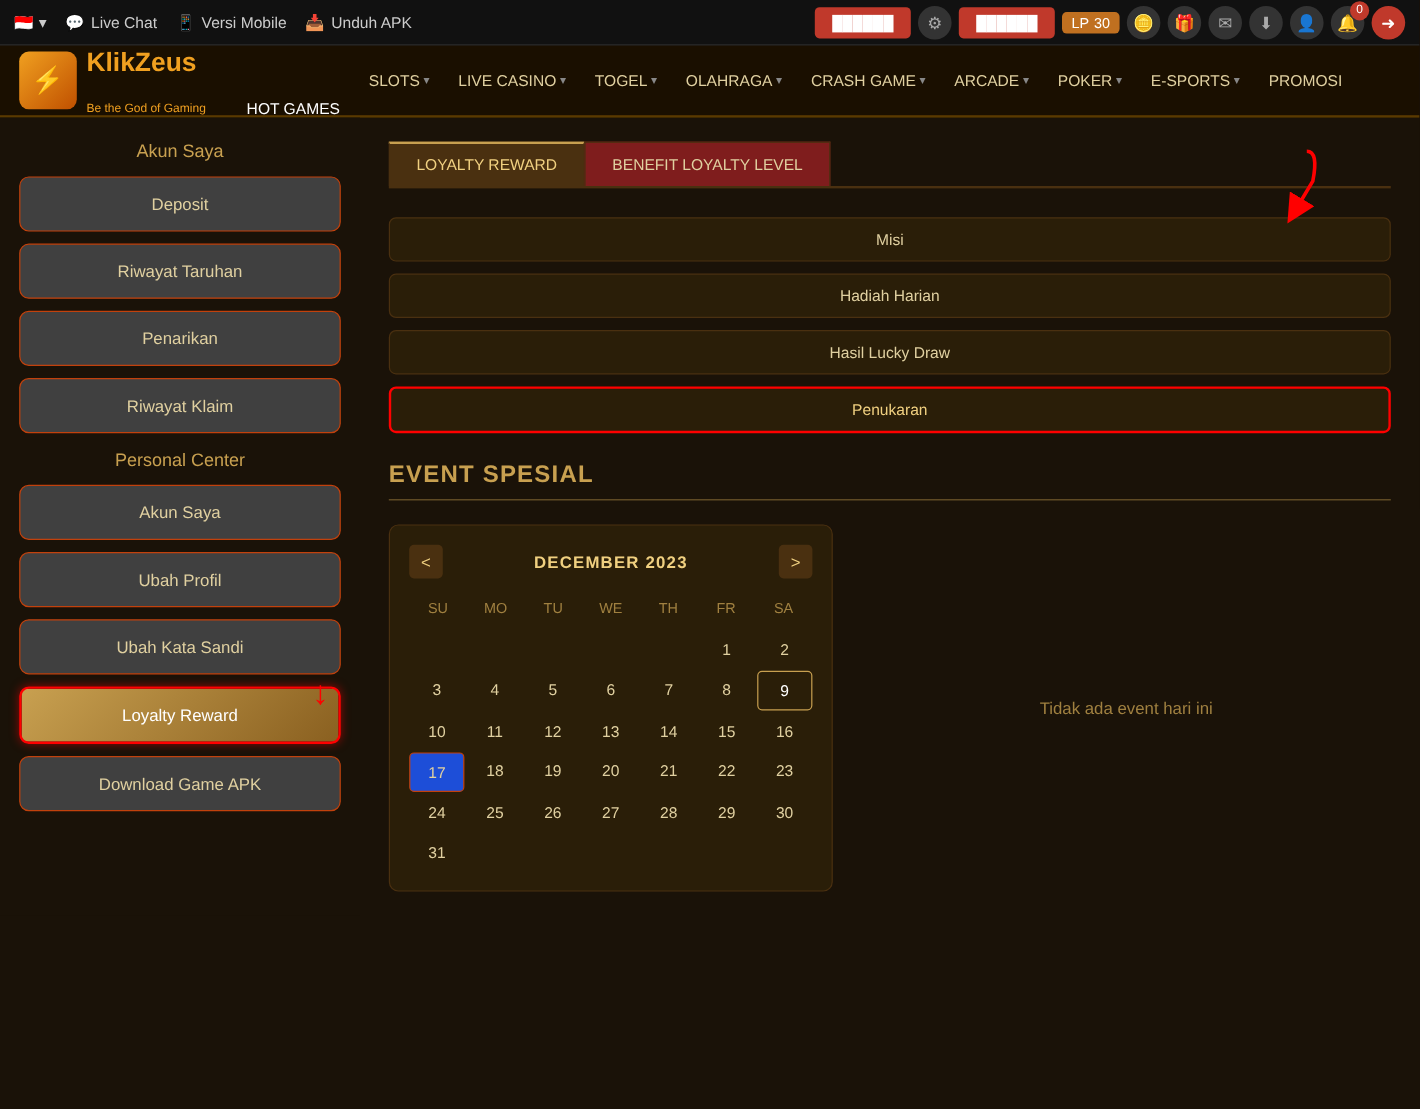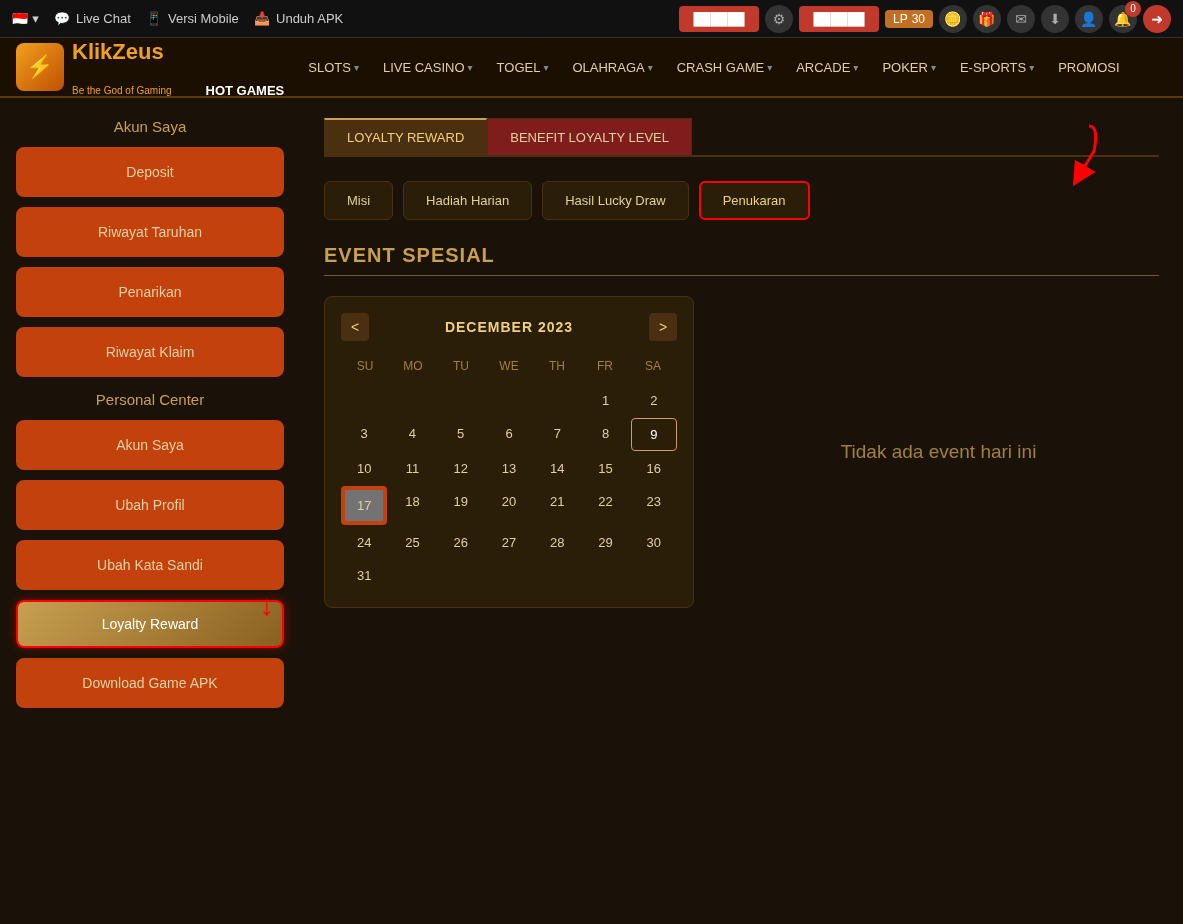--- a/index.html
+++ b/index.html
@@ -135,21 +135,21 @@
     .nav-item {
       color: #e0d0a0;
       font-size: 13px;
       padding: 8px 10px;
       cursor: pointer;
       display: flex;
       align-items: center;
       gap: 3px;
       white-space: nowrap;
     }
-    .nav-item.hot { color: #fff; font-weight: bold; margin-top: 46px; }
+    .nav-item.hot { color: #fff; font-weight: normal; margin-top: 46px; }
     .nav-arrow { font-size: 10px; color: #888; }
 
     
     .main-layout {
       display: flex;
       padding: 0;
     }
 
     
     .sidebar {
@@ -160,22 +160,22 @@
     }
     .sidebar-section-title {
       color: #c8a050;
       font-size: 15px;
       margin-bottom: 12px;
       text-align: center;
     }
     .sidebar-btn {
       display: block;
       width: 100%;
-      background: #c2410c;
-      border: 3px solid #c2410c;
+      background: #404040;
+      border: 1px solid #c2410c;
       border-radius: 8px;
       color: #e0d0a0;
       font-size: 14px;
       padding: 14px 16px;
       margin-bottom: 10px;
       cursor: pointer;
       text-align: center;
     }
     .sidebar-btn.active {
       background: linear-gradient(135deg, #c8a050, #8a6020);
@@ -207,20 +207,21 @@
     }
     .tab-btn.active {
       background: #4a3010;
       color: #f0d080;
       border-top: 2px solid #c8a050;
     }
     .sub-tabs-row {
       display: flex;
       gap: 10px;
       margin-bottom: 24px;
+      flex-direction: column;
     }
     .sub-tab {
       background: #2a1e08;
       border: 1px solid #4a3010;
       border-radius: 6px;
       color: #e0d0a0;
       font-size: 13px;
       padding: 10px 22px;
       cursor: pointer;
     }
@@ -303,22 +304,22 @@
       color: #e0d0a0;
       font-size: 13px;
       border-radius: 4px;
       cursor: pointer;
     }
     .cal-cell.today {
       border: 1px solid #c8a050;
       color: #fff;
     }
     .cal-cell.selected {
-      background: #737373;
-      border: 4px solid #c2410c;
+      background: #1d4ed8;
+      border: 1px solid #c2410c;
     }
     .cal-cell.empty { cursor: default; }
 
     .calendar-legend {
       display: flex;
       gap: 16px;
       margin-top: 12px;
       align-items: center;
     }
     .legend-item {
@@ -337,21 +338,21 @@
     .legend-dot.event-dot { background: #c8a050; }
 
     .event-info-panel {
       flex: 1;
       display: flex;
       align-items: center;
       justify-content: center;
     }
     .no-event-text {
       color: #a08040;
-      font-size: 19px;
+      font-size: 14px;
     }
   </style>
 </head>
 <body>
 
 <div class="topbar">
   <div class="topbar-flag">
     <span>🇮🇩</span>
     <span>▾</span>
   </div>

